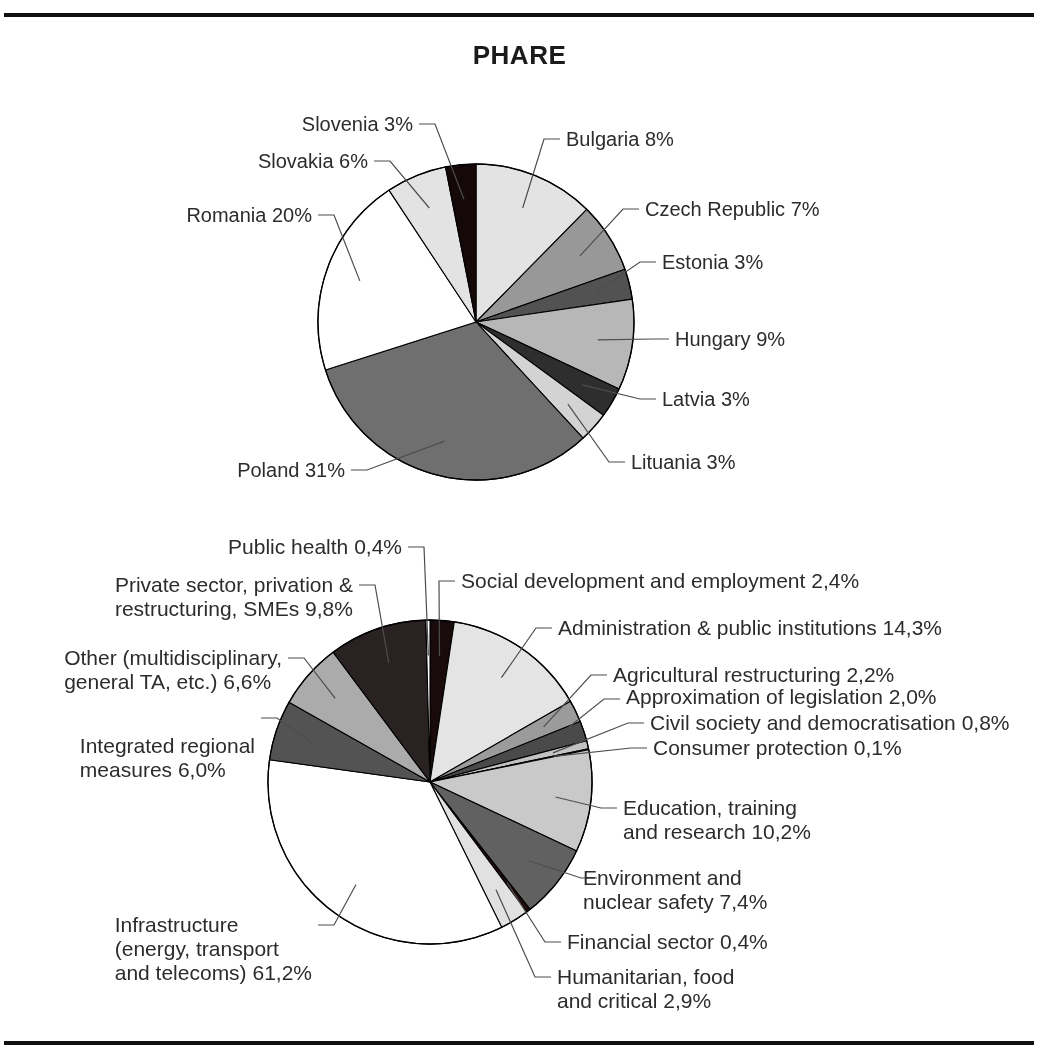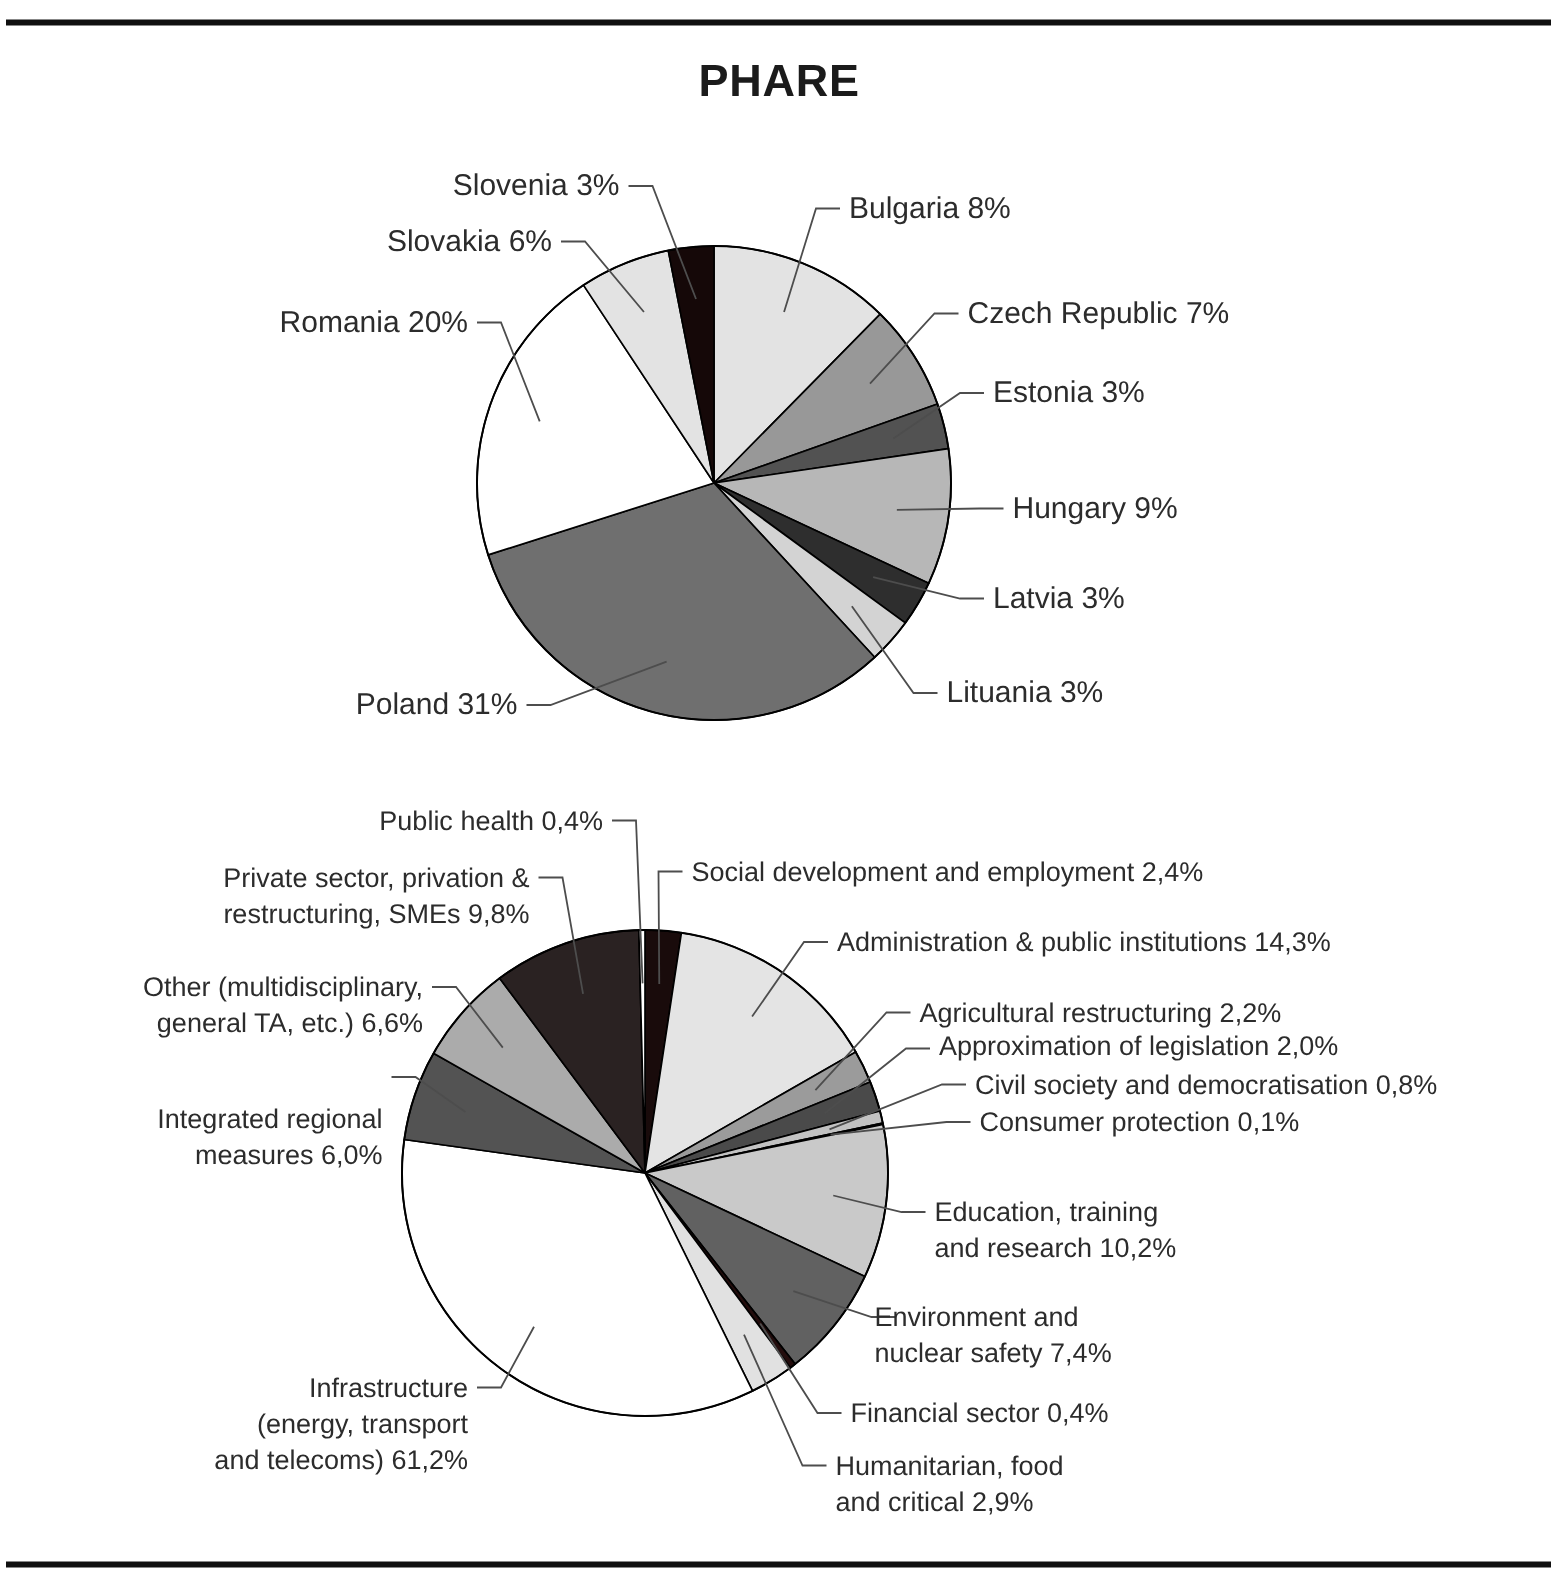--- a/index.html
+++ b/index.html
@@ -6,28 +6,28 @@
   body{
     width:1039px;height:1061px;position:relative;overflow:hidden;
     background:#ffffff;color:#2a2a2a;
     font-family:"Liberation Sans", sans-serif;
   }
   .rule{position:absolute;left:4px;right:5px;height:4px;background:#101010}
   .rule-top{top:13px}
   .rule-bottom{top:1041px}
   .fig-title{
     position:absolute;left:0;right:0;top:41px;text-align:center;
-    font-size:30px;line-height:28px;font-weight:700;color:#1b1b1b;
+    font-size:26px;line-height:28px;font-weight:700;color:#1b1b1b;
     letter-spacing:0.5px;
   }
   #pies{position:absolute;left:0;top:0}
   .lbl{position:absolute;white-space:pre-line;color:#2c2c2c}
   .c1{font-size:20px;line-height:25px}
-  .c2{font-size:18px;line-height:24px}
-  .ar{text-align:right}
+  .c2{font-size:21px;line-height:24px}
+  .ar{}
 </style>
 </head>
 <body>
 
 <div class="rule rule-top"></div>
 
 <div class="fig-title">PHARE</div>
 
 <svg id="pies" width="1039" height="1061" viewBox="0 0 1039 1061">
     <path d="M 476 322 L 476.0 164.0 A 158 158 0 0 1 586.8 209.4 Z" fill="#e3e3e3" stroke="#000" stroke-width="1.1" stroke-linejoin="round"></path>

